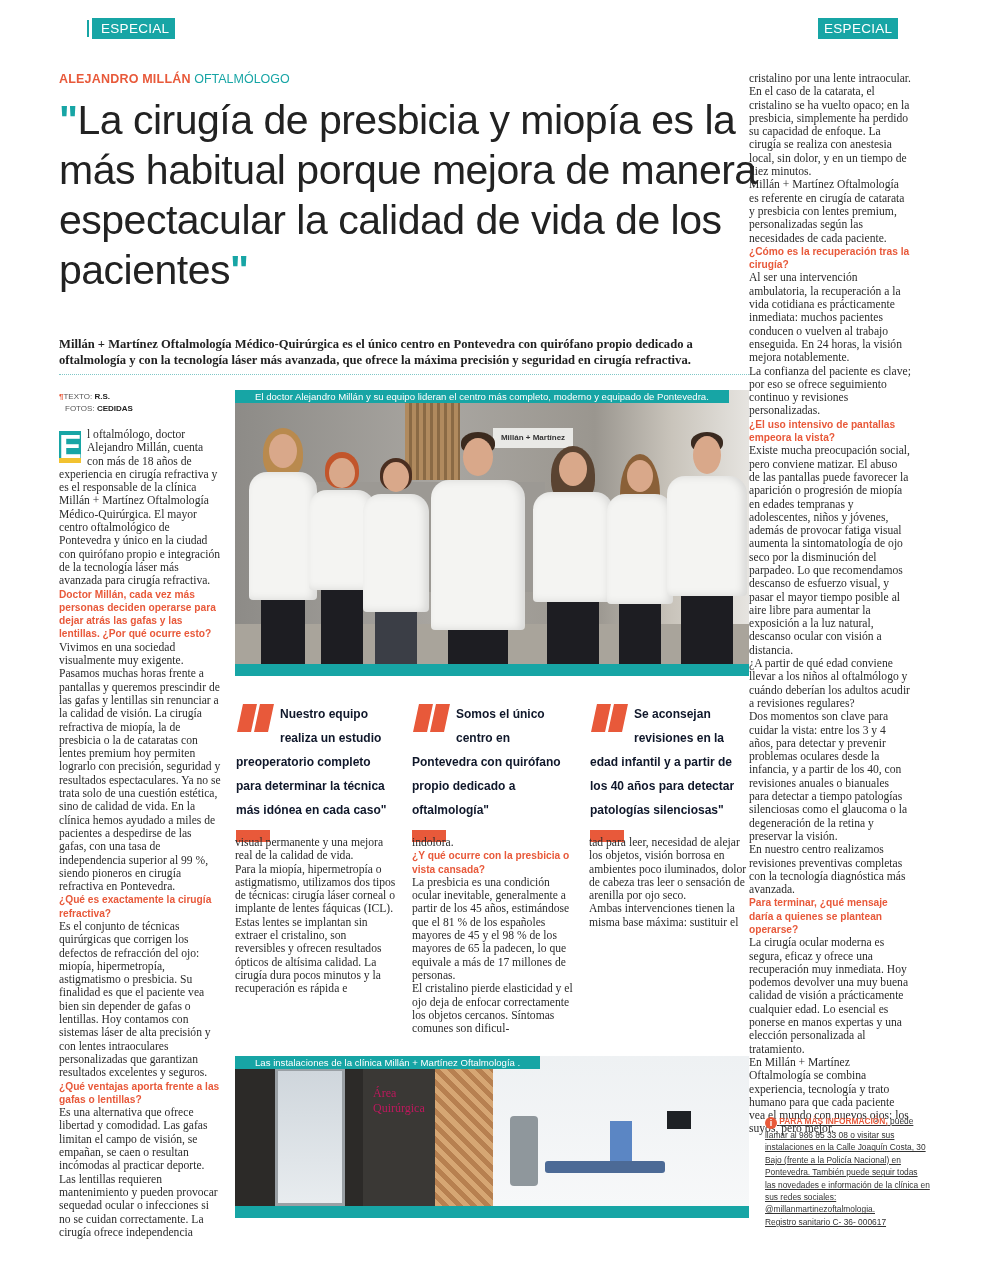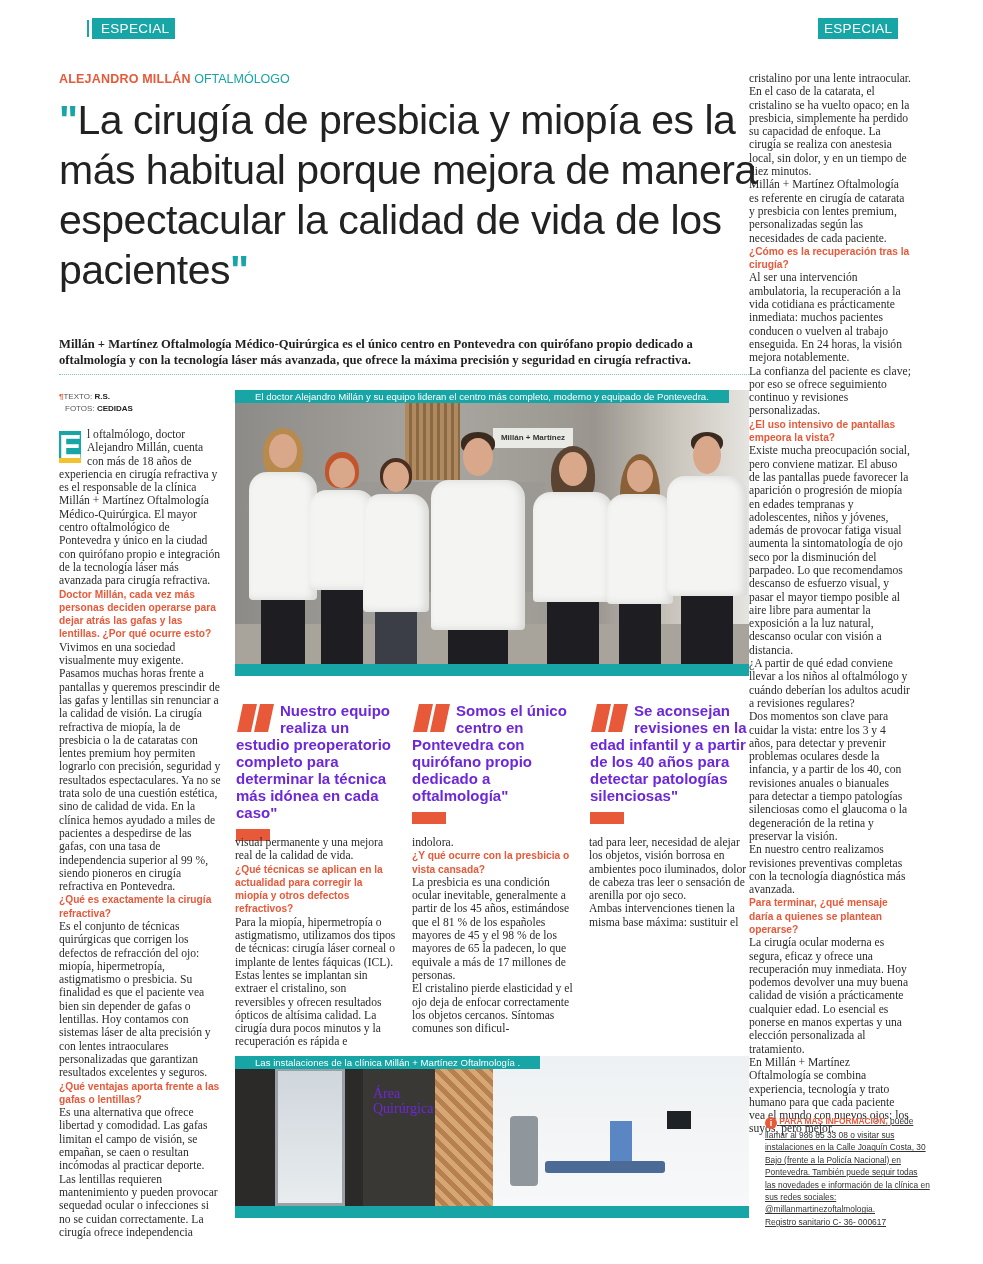--- a/index.html
+++ b/index.html
@@ -45,21 +45,21 @@
 
   .photo { position: absolute; overflow: hidden; }
   .photo .cap { position: absolute; left: 0; top: 0; background: var(--teal); color: #fff;
                 font-family: "Liberation Sans", sans-serif; font-size: 9.6px; line-height: 13px; padding: 0 20px; white-space: nowrap; z-index: 3; }
   .photo .strip { position: absolute; left: 0; bottom: 0; width: 100%; height: 12px; background: var(--teal); z-index: 3; }
 
   .ph1 { left: 235px; top: 390px; width: 514px; height: 286px; background: linear-gradient(#8f8d88, #b4b1ab 60%, #a29a8f); }
   .ph2 { left: 235px; top: 1056px; width: 514px; height: 162px; background: #dfe3e6; }
 
   .pullq { position: absolute; top: 702px; width: 160px; font-family: "Liberation Sans", sans-serif; font-weight: bold;
-           font-size: 15px; line-height: 17px; color: #6d28d9; }
+           font-size: 12px; line-height: 24px; color: #0f172a; }
   .pullq .mark { float: left; width: 36px; height: 28px; margin: 2px 8px 0 0; position: relative; }
   .pullq .mark i { position: absolute; top: 0; width: 14px; height: 28px; background: var(--orange); transform: skewX(-12deg); }
   .pullq .end { display: block; width: 34px; height: 12px; background: var(--orange); margin-top: 8px; }
   .pq1 { left: 236px; } .pq2 { left: 412px; } .pq3 { left: 590px; }
 
   .info { position: absolute; left: 765px; top: 1115px; width: 165px; font-family: "Liberation Sans", sans-serif;
           font-size: 8.4px; line-height: 12.4px; color: #333; text-decoration: underline; }
   .info .ic { display: inline-block; width: 12px; height: 12px; border-radius: 50%; background: var(--orange); color: #fff;
               font-size: 9px; line-height: 12px; text-align: center; font-weight: bold; vertical-align: -2px; }
   .info .hd { color: var(--orange); font-weight: bold; }
@@ -180,41 +180,40 @@
   <span class="mark">
       <i style="left:4px"></i>
       <i style="left:21px"></i>
     </span>
   <span>Se aconsejan revisiones en la edad infantil y a partir de los 40 años para detectar patologías silenciosas"</span>
   <span class="end"></span>
 </div>
 
 <div class="col c2">
   <p>visual permanente y una mejora real de la calidad de vida.</p>
-  <p class="qq">¿Qué técnicas se aplican en la actualidad para corregir la miopía y otros defectos refractivos?</p>
   <p>Para la miopía, hipermetropía o astigmatismo, utilizamos dos tipos de técnicas: cirugía láser corneal o implante de lentes fáquicas (ICL). Estas lentes se implantan sin extraer el cristalino, son reversibles y ofrecen resultados ópticos de altísima calidad. La cirugía dura pocos minutos y la recuperación es rápida e</p>
 </div>
 
 <div class="col c3">
   <p>indolora.</p>
   <p class="qq">¿Y qué ocurre con la presbicia o vista cansada?</p>
   <p>La presbicia es una condición ocular inevitable, generalmente a partir de los 45 años, estimándose que el 81 % de los españoles mayores de 45 y el 98 % de los mayores de 65 la padecen, lo que equivale a más de 17 millones de personas.</p>
   <p>El cristalino pierde elasticidad y el ojo deja de enfocar correctamente los objetos cercanos. Síntomas comunes son dificul-</p>
 </div>
 
 <div class="col c4">
   <p>tad para leer, necesidad de alejar los objetos, visión borrosa en ambientes poco iluminados, dolor de cabeza tras leer o sensación de arenilla por ojo seco.</p>
   <p>Ambas intervenciones tienen la misma base máxima: sustituir el</p>
 </div>
 
 <div class="photo ph2">
   <div style="position:absolute;left:0;top:0;width:128px;height:150px;background:#2c2a28;"></div>
   <div style="position:absolute;left:40px;top:12px;width:70px;height:138px;background:linear-gradient(#cfd6dc,#e8ecef);border:3px solid #9aa0a5;"></div>
   <div style="position:absolute;left:128px;top:0;width:72px;height:150px;background:#3a3835;"></div>
-  <div style="position:absolute;left:138px;top:30px;color:#6d28d9;font-family:'Liberation Serif',serif;font-size:14px;line-height:15px;">
+  <div style="position:absolute;left:138px;top:30px;color:#be185d;font-family:'Liberation Serif',serif;font-size:12px;line-height:15px;">
     <div>Área</div>
     <div>Quirúrgica</div>
   </div>
   <div style="position:absolute;left:200px;top:0;width:58px;height:150px;background:repeating-linear-gradient(45deg,#d6a673 0 5px,#b78050 5px 10px),#c99562;"></div>
   <div style="position:absolute;left:258px;top:0;width:256px;height:150px;background:linear-gradient(#eef1f3,#f7f8f9);"></div>
   <div style="position:absolute;left:275px;top:60px;width:28px;height:70px;background:#8f979c;border-radius:4px;"></div>
   <div style="position:absolute;left:310px;top:105px;width:120px;height:12px;background:#4c6a96;border-radius:3px;"></div>
   <div style="position:absolute;left:375px;top:65px;width:22px;height:40px;background:#5b86c4;"></div>
   <div style="position:absolute;left:432px;top:55px;width:24px;height:18px;background:#1e2125;"></div>
   <div class="cap">Las instalaciones de la clínica Millán + Martínez Oftalmología .</div>

